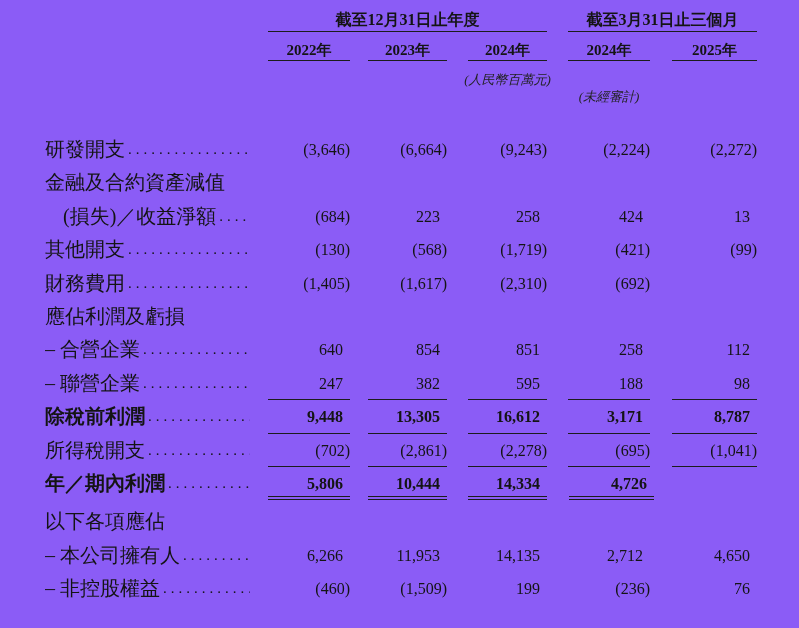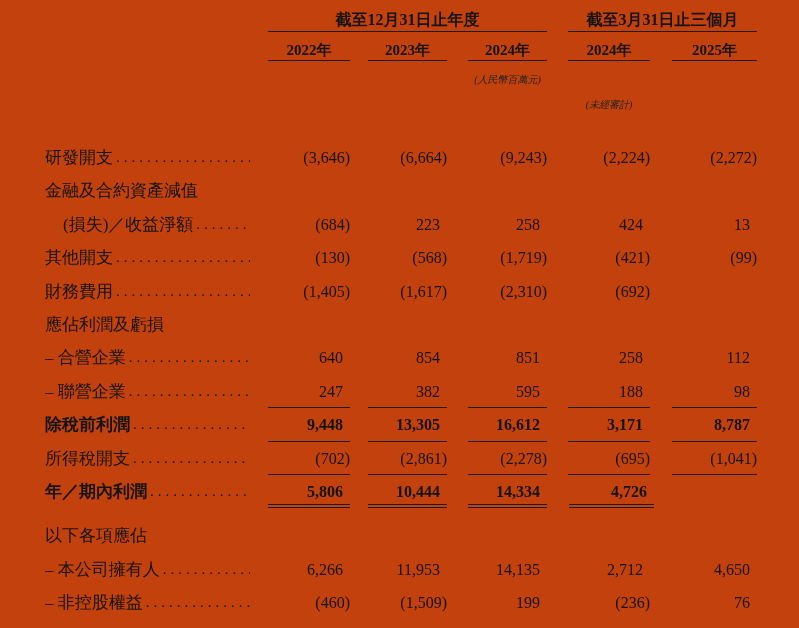--- a/index.html
+++ b/index.html
@@ -1,19 +1,19 @@
 <!DOCTYPE html>
 <html><head>
 <meta charset="utf-8">
 <style>
   html,body{margin:0;padding:0;background:#ffffff;}
   .page{
     position:relative;
     width:799px;height:628px;
-    background:#c2410c;
+    background:#8b5cf6;
     box-sizing:border-box;
     padding:10px 42px 0 45px;
     color:#141414;
     font-family:"Liberation Serif","DejaVu Serif",serif;
     overflow:hidden;
   }
   .row{display:flex;}
   
   .c-label{width:205px;box-sizing:border-box;display:flex;overflow:hidden;}
   .c1{width:82px;margin-left:18px;}
@@ -29,32 +29,32 @@
   .hdr-group{
     text-align:center;font-weight:bold;font-size:16px;line-height:20px;
     border-bottom:1.5px solid #1c1c1c;white-space:nowrap;
   }
   .hdr-years{height:20px;margin-top:9px;font-family:Liberation Serif, serif;}
   .yc{
     text-align:center;font-weight:bold;font-size:15px;line-height:18px;
     border-bottom:1.5px solid #1c1c1c;box-sizing:border-box;white-space:nowrap;
   }
   .nrow1{margin-top:10px;height:17px;}
-  .nrow2{margin-top:8px;height:17px;}
+  .nrow2{height:17px;}
   .note-cell{display:flex;justify-content:center;align-items:center;}
   .note-text{
-    font-style:italic;font-size:10px;line-height:17px;white-space:nowrap;color:#222;
+    font-style:italic;font-size:13px;line-height:17px;white-space:nowrap;color:#222;
   }
 
   
   #body-rows{margin-top:28px;}
   .brow{height:33.4px;}
   .brow .c-label,.brow .num{line-height:33.4px;height:33.4px;box-sizing:border-box;}
-  .brow.gap{margin-top:11px;text-align:right;}
-  .lab{white-space:nowrap;font-size:17px;}
+  .brow.gap{margin-top:5px;text-align:right;}
+  .lab{white-space:nowrap;font-size:20px;}
   .brow.bold .lab,.brow.bold .num{font-weight:bold;}
   .ind{padding-left:18px;text-align:right;}
   .dots{
     flex:1;overflow:hidden;white-space:nowrap;
     font-size:15px;letter-spacing:4px;margin-left:3px;
   }
   .num{
     text-align:right;font-size:16px;white-space:nowrap;
     font-variant-numeric:lining-nums;
   }

